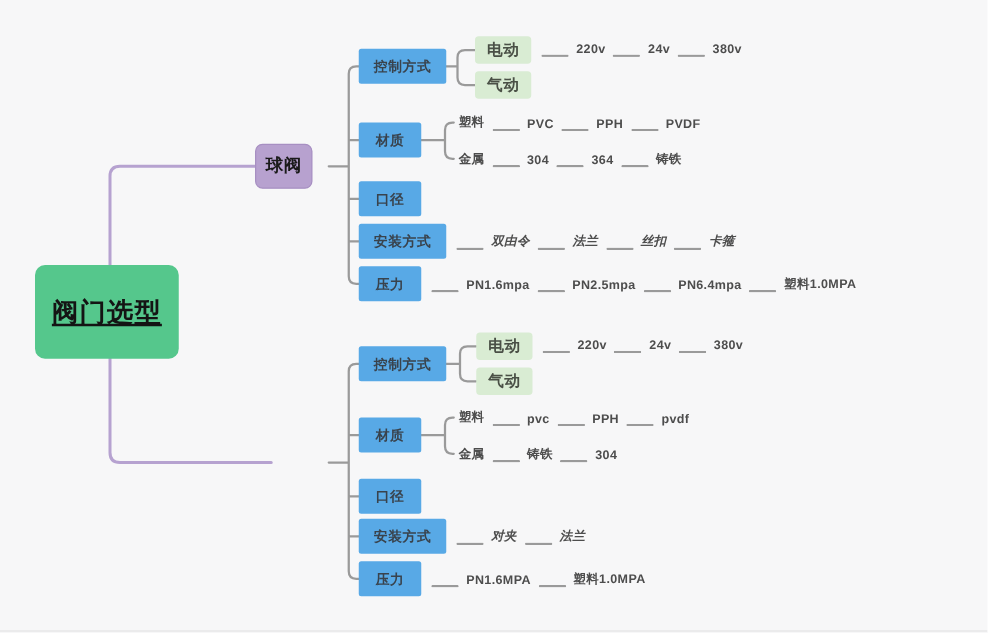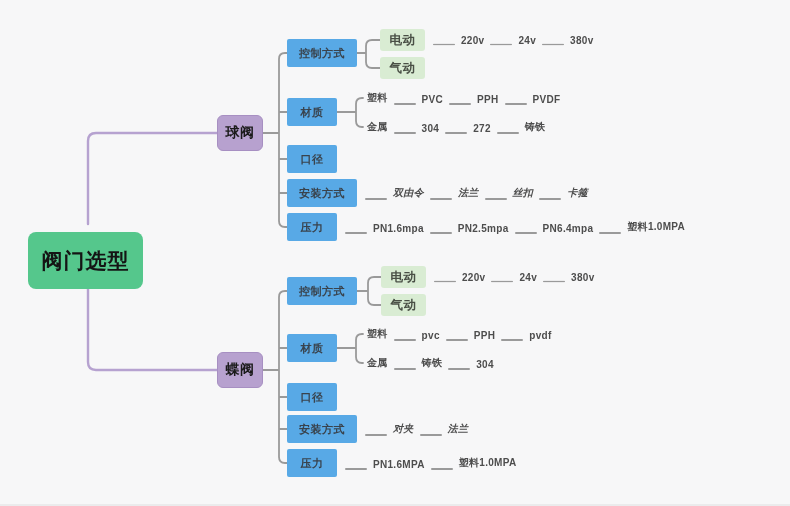--- a/index.html
+++ b/index.html
@@ -59,22 +59,22 @@
   <svg id="wires" width="790" height="506">
       <path d="M88 224 V141 Q88 133 96 133 H217" class="wire-purple"></path>
       <path d="M263 133 H279 M287 53 H285 Q279 53 279 59 V221 Q279 227 285 227 H287 M279 112 H287 M279 159 H287 M279 193 H287" class="wire"></path>
       <path d="M357 53 H366 M380 40 H372 Q366 40 366 46 V62 Q366 68 372 68 H380" class="wire"></path>
       <path d="M337 112 H356 M363 98 H362 Q356 98 356 104 V121 Q356 127 362 127 H363" class="wire"></path>
       <path d="M88 281 V362 Q88 370 96 370 H217" class="wire-purple"></path>
       <path d="M263 370 H279 M287 291 H285 Q279 291 279 297 V457 Q279 463 285 463 H287 M279 348 H287 M279 397 H287 M279 429 H287" class="wire"></path>
       <path d="M357 291 H368 M381 277 H374 Q368 277 368 283 V299 Q368 305 374 305 H381" class="wire"></path>
       <path d="M337 348 H356 M363 334 H362 Q356 334 356 340 V357 Q356 363 362 363 H363" class="wire"></path>
     </svg>
-<div class="node root" style="left: 28px; top: 232px; width: 115px; height: 57px;">阀门选型</div>
-    <div class="node branch" style="left: 217px; top: 115px; width: 46px; height: 36px;">球阀</div>
+<div class="node root" style="left: 28px; top: 212px; width: 115px; height: 75px; text-decoration: underline;">阀门选型</div>
+    <div class="node branch" style="left: 204px; top: 115px; width: 46px; height: 36px;">球阀</div>
     <div class="node topic" style="left: 287px; top: 39px; width: 70px; height: 28px;">控制方式</div>
     <div class="node sub" style="left: 380px; top: 29px; width: 45px; height: 22px;">电动</div>
     <div class="chain" style="left: 427px; top: 40px;">
       <span class="seg"></span>
       <span>220v</span>
       <span class="seg"></span>
       <span>24v</span>
       <span class="seg"></span>
       <span>380v</span>
     </div>
@@ -87,21 +87,21 @@
       <span class="seg"></span>
       <span>PPH</span>
       <span class="seg"></span>
       <span>PVDF</span>
     </div>
     <div class="chain" style="left: 367px; top: 127px;">
       <span>金属</span>
       <span class="seg"></span>
       <span>304</span>
       <span class="seg"></span>
-      <span>272</span>
+      <span>364</span>
       <span class="seg"></span>
       <span>铸铁</span>
     </div>
     <div class="node topic" style="left: 287px; top: 145px; width: 50px; height: 28px;">口径</div>
     <div class="node topic" style="left: 287px; top: 179px; width: 70px; height: 28px;">安装方式</div>
     <div class="chain" style="left: 359px; top: 193px; font-style: italic;">
       <span class="seg"></span>
       <span>双由令</span>
       <span class="seg"></span>
       <span>法兰</span>
@@ -114,21 +114,20 @@
     <div class="chain" style="left: 339px; top: 227px;">
       <span class="seg"></span>
       <span>PN1.6mpa</span>
       <span class="seg"></span>
       <span>PN2.5mpa</span>
       <span class="seg"></span>
       <span>PN6.4mpa</span>
       <span class="seg"></span>
       <span>塑料1.0MPA</span>
     </div>
-    <div class="node branch" style="left: 217px; top: 352px; width: 46px; height: 36px;">蝶阀</div>
     <div class="node topic" style="left: 287px; top: 277px; width: 70px; height: 28px;">控制方式</div>
     <div class="node sub" style="left: 381px; top: 266px; width: 45px; height: 22px;">电动</div>
     <div class="chain" style="left: 428px; top: 277px;">
       <span class="seg"></span>
       <span>220v</span>
       <span class="seg"></span>
       <span>24v</span>
       <span class="seg"></span>
       <span>380v</span>
     </div>

